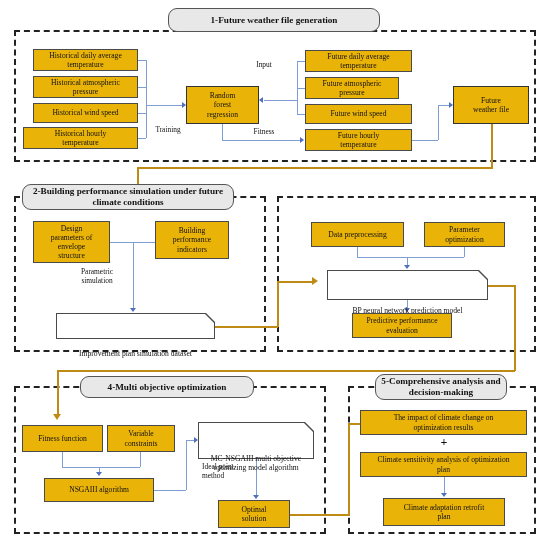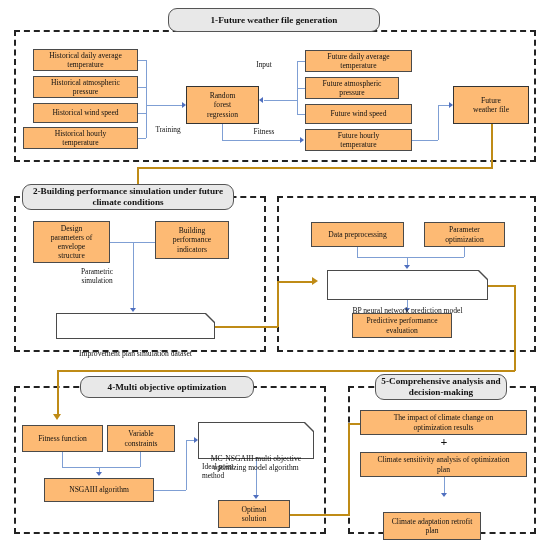--- a/index.html
+++ b/index.html
@@ -41,21 +41,21 @@
     line-height:1.18;
     color:#111111;
     padding:1px 4px;
     z-index:6;
   }
 
   
   .box{
     position:absolute;
     box-sizing:border-box;
-    background:#fdba74;
+    background:#eab308;
     border:1px solid #4a4a4a;
     display:flex;
     align-items:center;
     justify-content:center;
     text-align:center;
     font-size:7.6px;
     line-height:1.22;
     color:#111111;
     padding:1px 3px;
     z-index:5;
@@ -283,19 +283,19 @@
   <div class="ar ar-r-o" style="left:368px;top:419px;"></div>
 
   <div class="section" style="left:348px;top:386px;width:188px;height:148px;"></div>
   <div class="banner" style="left:375px;top:374px;width:132px;height:26px;">5-Comprehensive analysis and decision-making</div>
 
   <div class="box" style="left:360px;top:410px;width:167px;height:25px;white-space:pre-line;">The impact of climate change on
 optimization results</div>
   <div class="plus" style="left:437px;top:435px;width:14px;">+</div>
   <div class="box" style="left:360px;top:452px;width:167px;height:25px;white-space:pre-line;">Climate sensitivity analysis of optimization
 plan</div>
-  <div class="box" style="left:383px;top:512px;width:98px;height:28px;white-space:pre-line;">Climate adaptation retrofit
+  <div class="box" style="left:383px;top:498px;width:122px;height:28px;white-space:pre-line;">Climate adaptation retrofit
 plan</div>
 
   <div class="ln vb" style="left:444px;top:477px;height:16px;"></div>
   <div class="ar ar-d-b" style="left:441px;top:493px;"></div>
 
 </div>
 
 </body></html>

